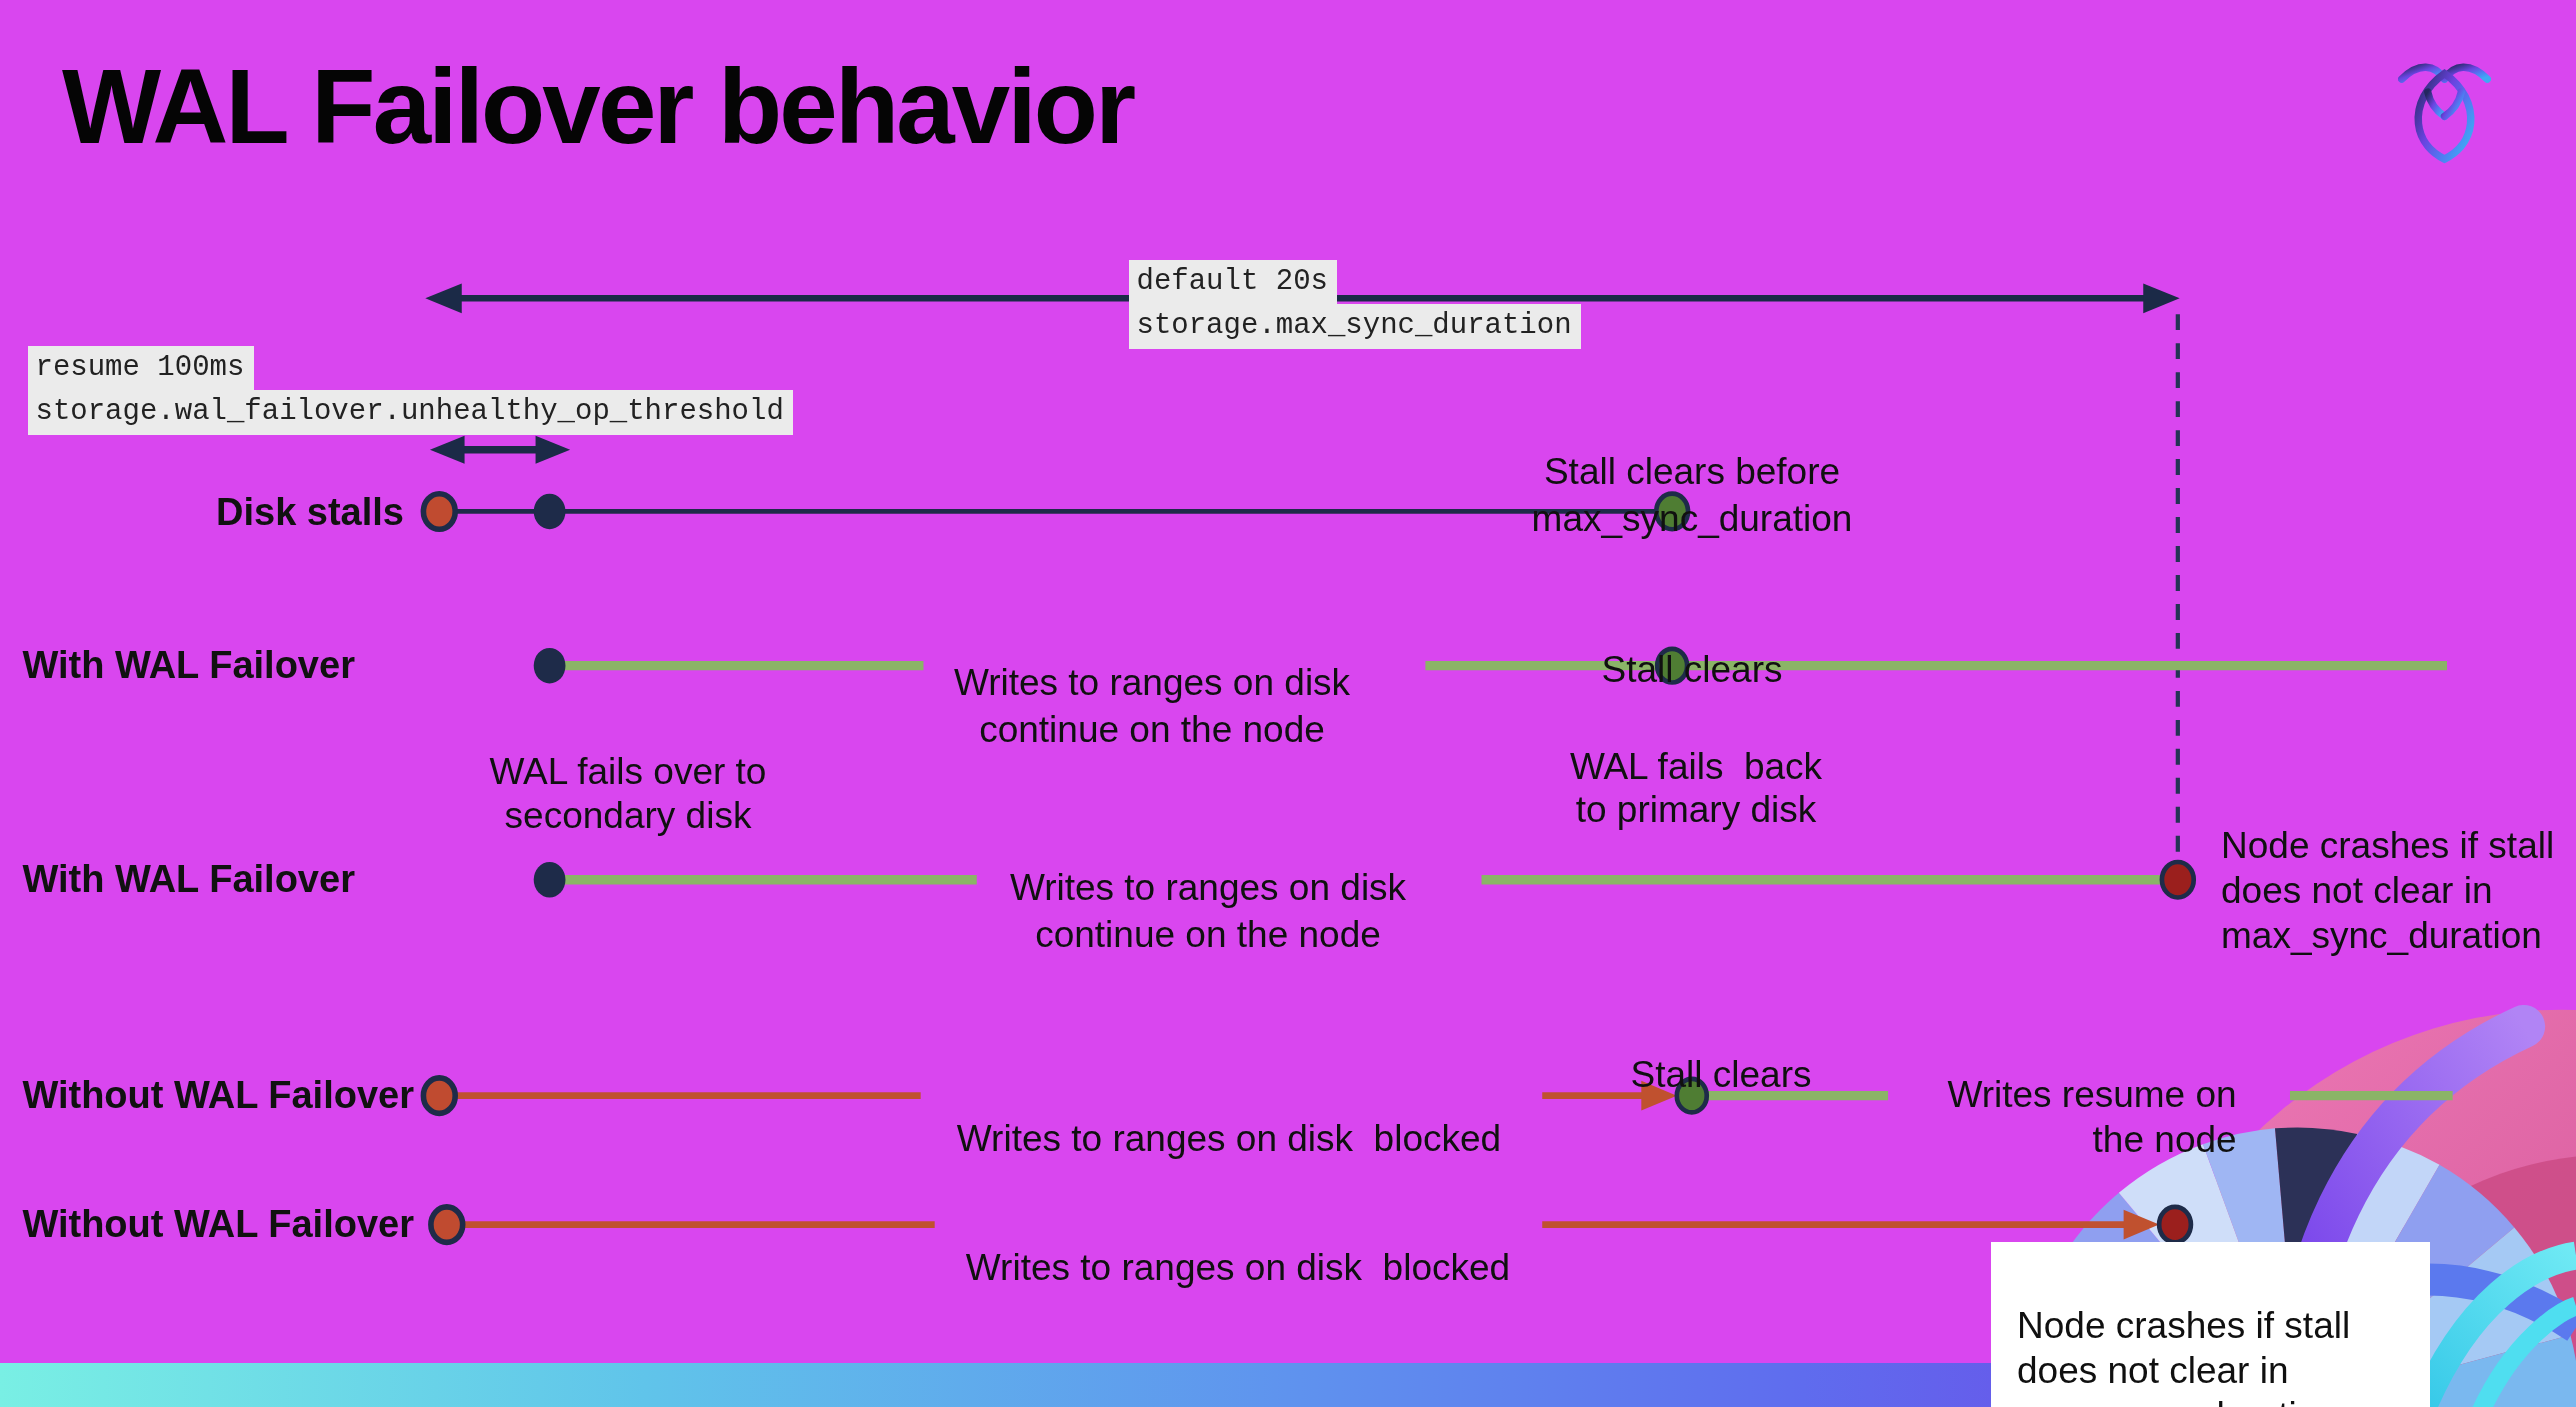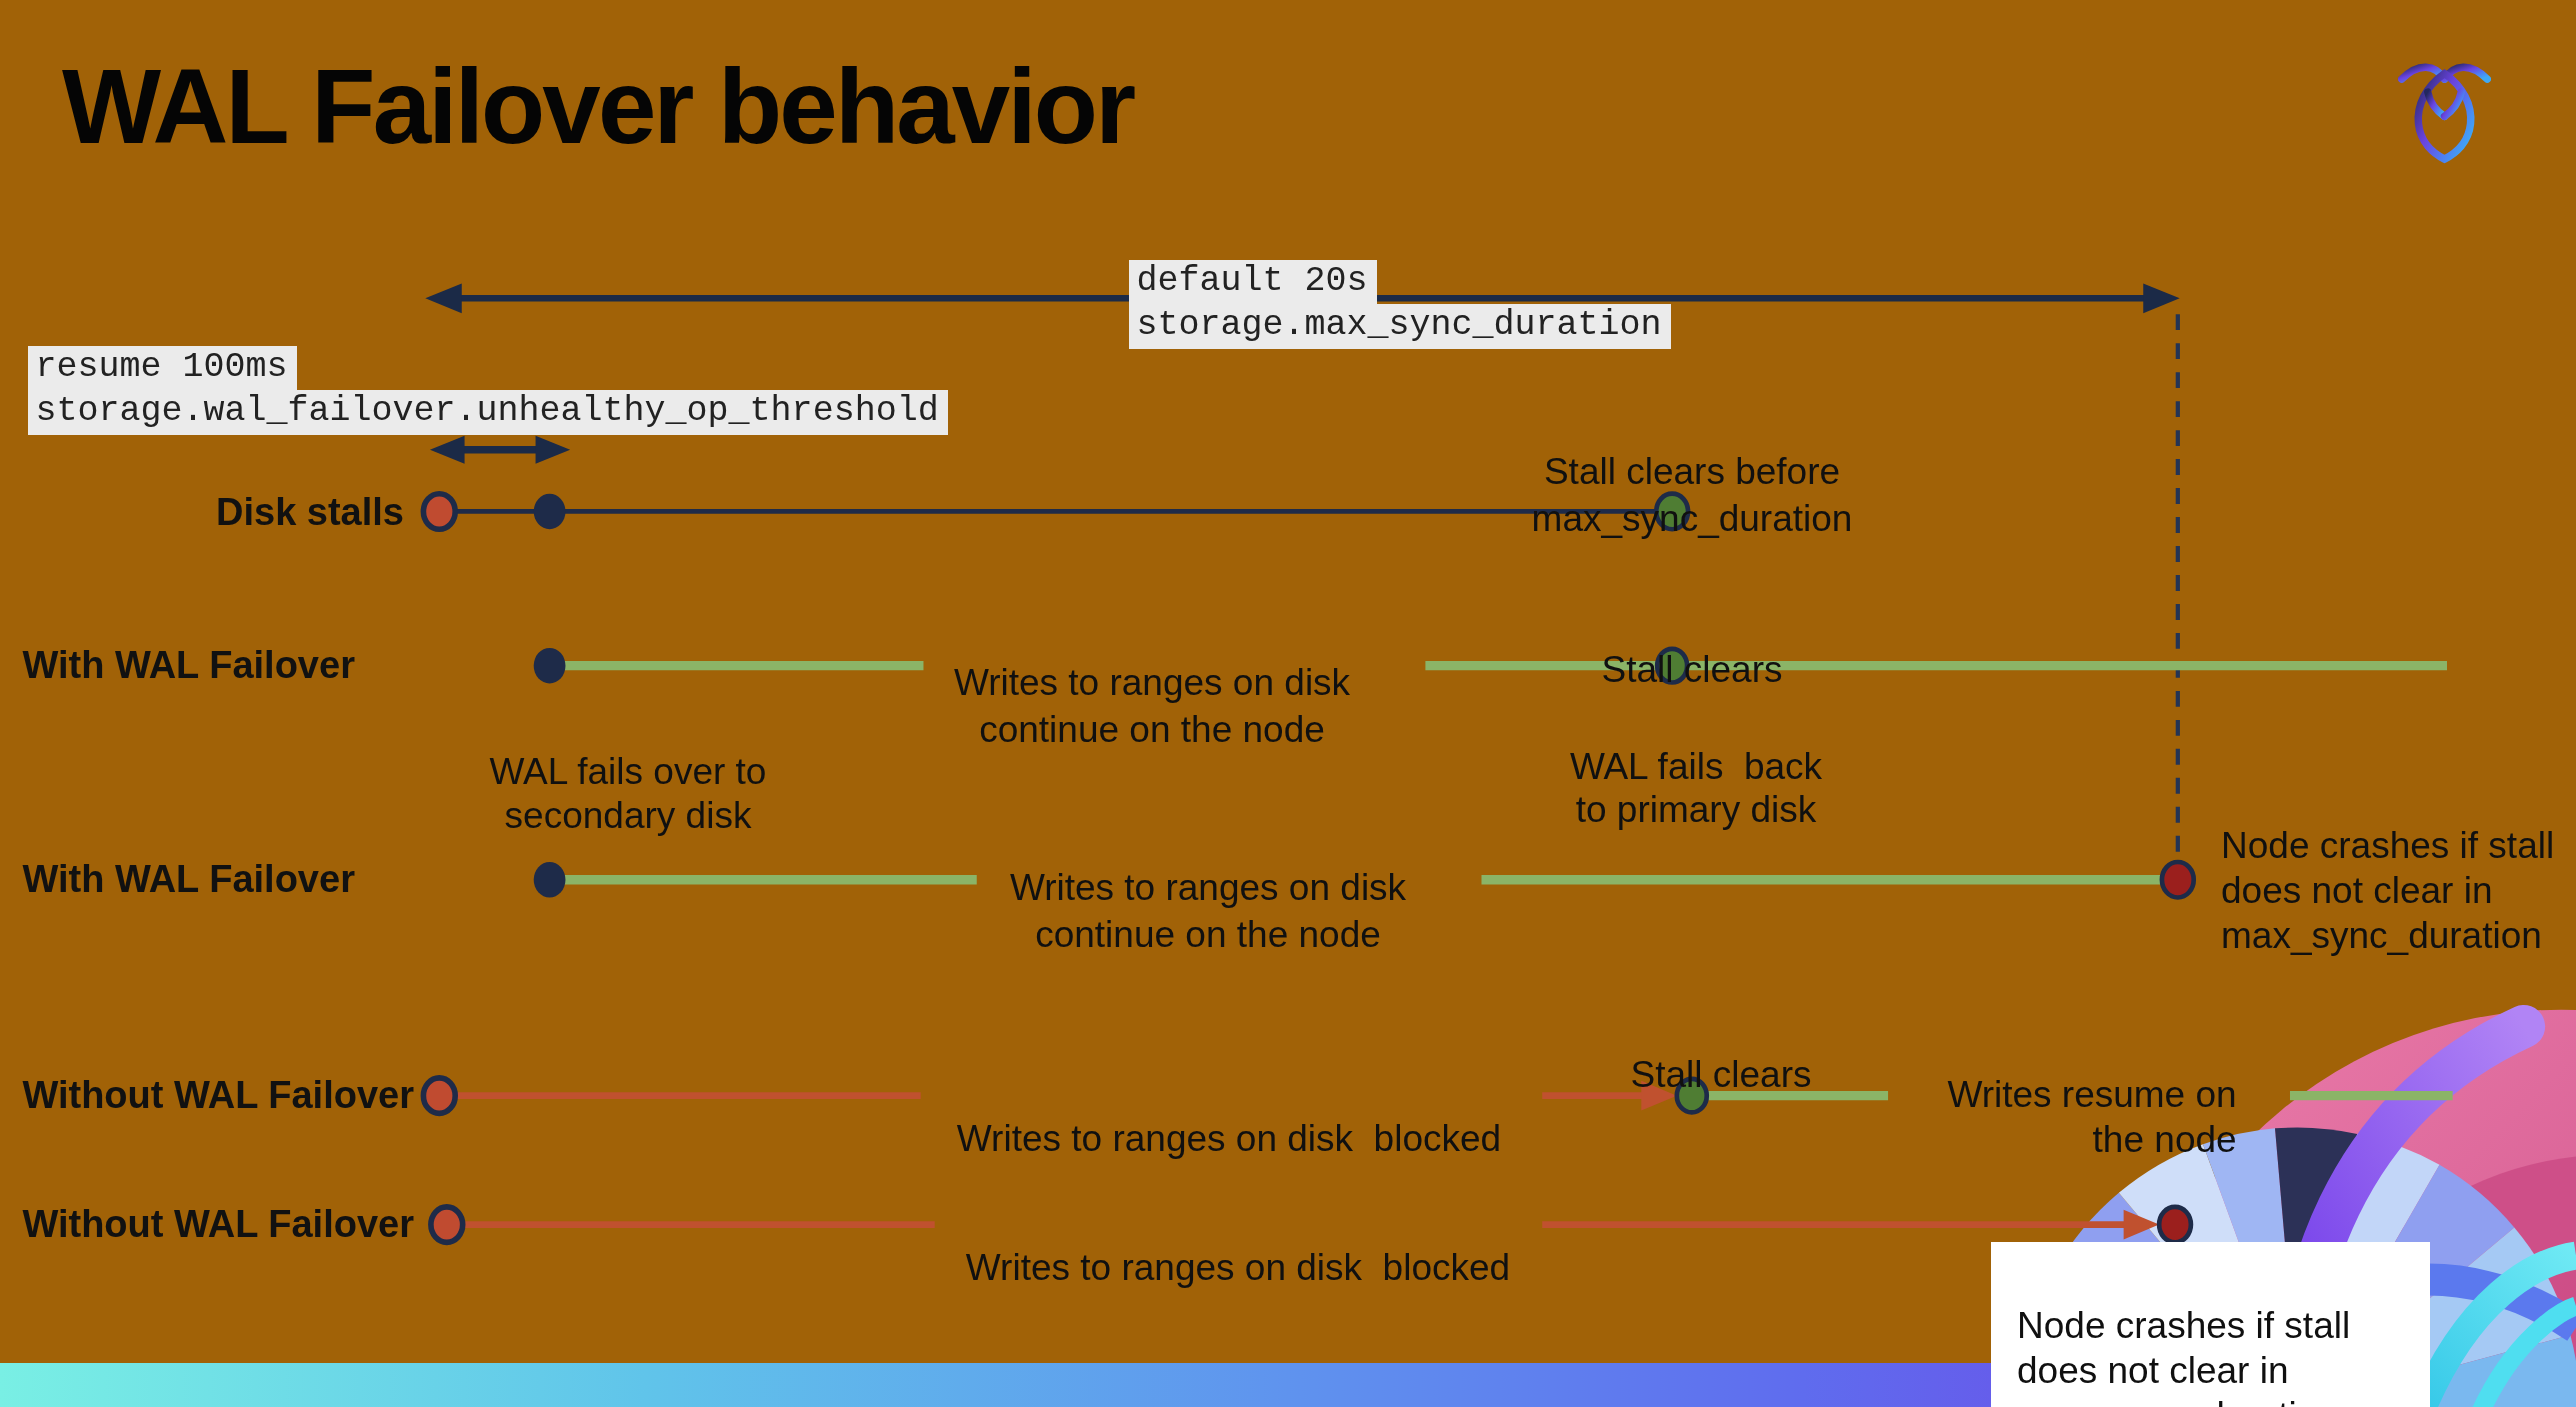--- a/index.html
+++ b/index.html
@@ -1,23 +1,23 @@
 <!DOCTYPE html>
 <html style="font-size:15px"><head>
 <meta charset="utf-8">
 <style>
   html,body{margin:0;padding:0;background:#ffffff;}
-  .slide{position:relative;width:2576px;height:1408px;overflow:hidden;background:#a16207;
+  .slide{position:relative;width:2576px;height:1408px;overflow:hidden;background:#d946ef;
          font-family:"Liberation Sans","DejaVu Sans",sans-serif;color:#101010;}
   .abs{position:absolute;}
   .page-title{font-size:105px;font-weight:800;letter-spacing:-2.8px;color:#050505;white-space:pre;}
   .rowlabel{font-size:38px;line-height:45px;color:#111;white-space:pre;font-weight:bold;}
   .note{font-size:37px;line-height:47px;color:#101010;white-space:pre;margin-top:40px;}
   .note.center{text-align:center;transform:translateX(-50%);}
-  .code-line{font-family:"Liberation Mono","DejaVu Sans Mono",monospace;font-size:35px;line-height:37px;
+  .code-line{font-family:"Liberation Mono","DejaVu Sans Mono",monospace;font-size:29px;line-height:37px;
              color:#222;background:#ebebeb;padding:2.8px 9.3px 4.7px 7.5px;display:inline-block;white-space:pre;}
   .bottom-bar{left:0;top:1363px;width:2576px;height:45px;
       background:linear-gradient(90deg,#79efe4 0%,#60c4ea 25%,#5f93ee 50%,#5f6cee 70%,#6b4fe8 85%,#8f46e0 100%);}
   .whitebox{left:1991px;top:1242px;width:439px;height:165px;background:#ffffff;}
   .whitebox .note{position:absolute;left:26px;top:20.6px;line-height:45px;}
   svg{display:block;}
 </style>
 </head>
 <body>
 

